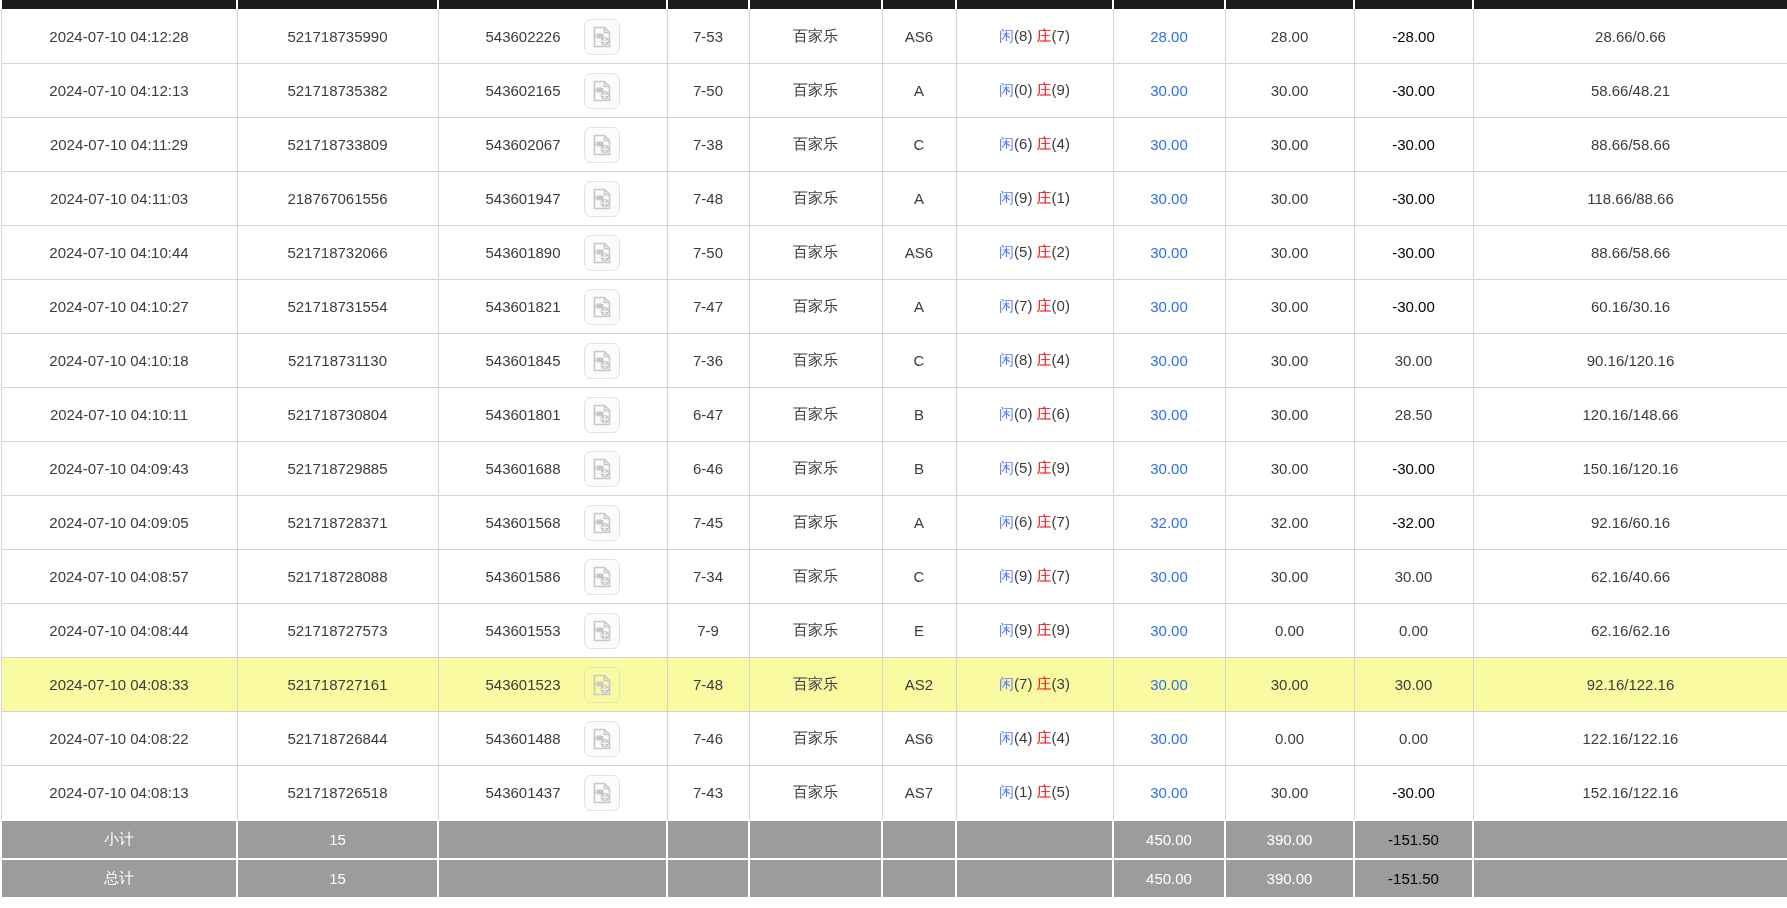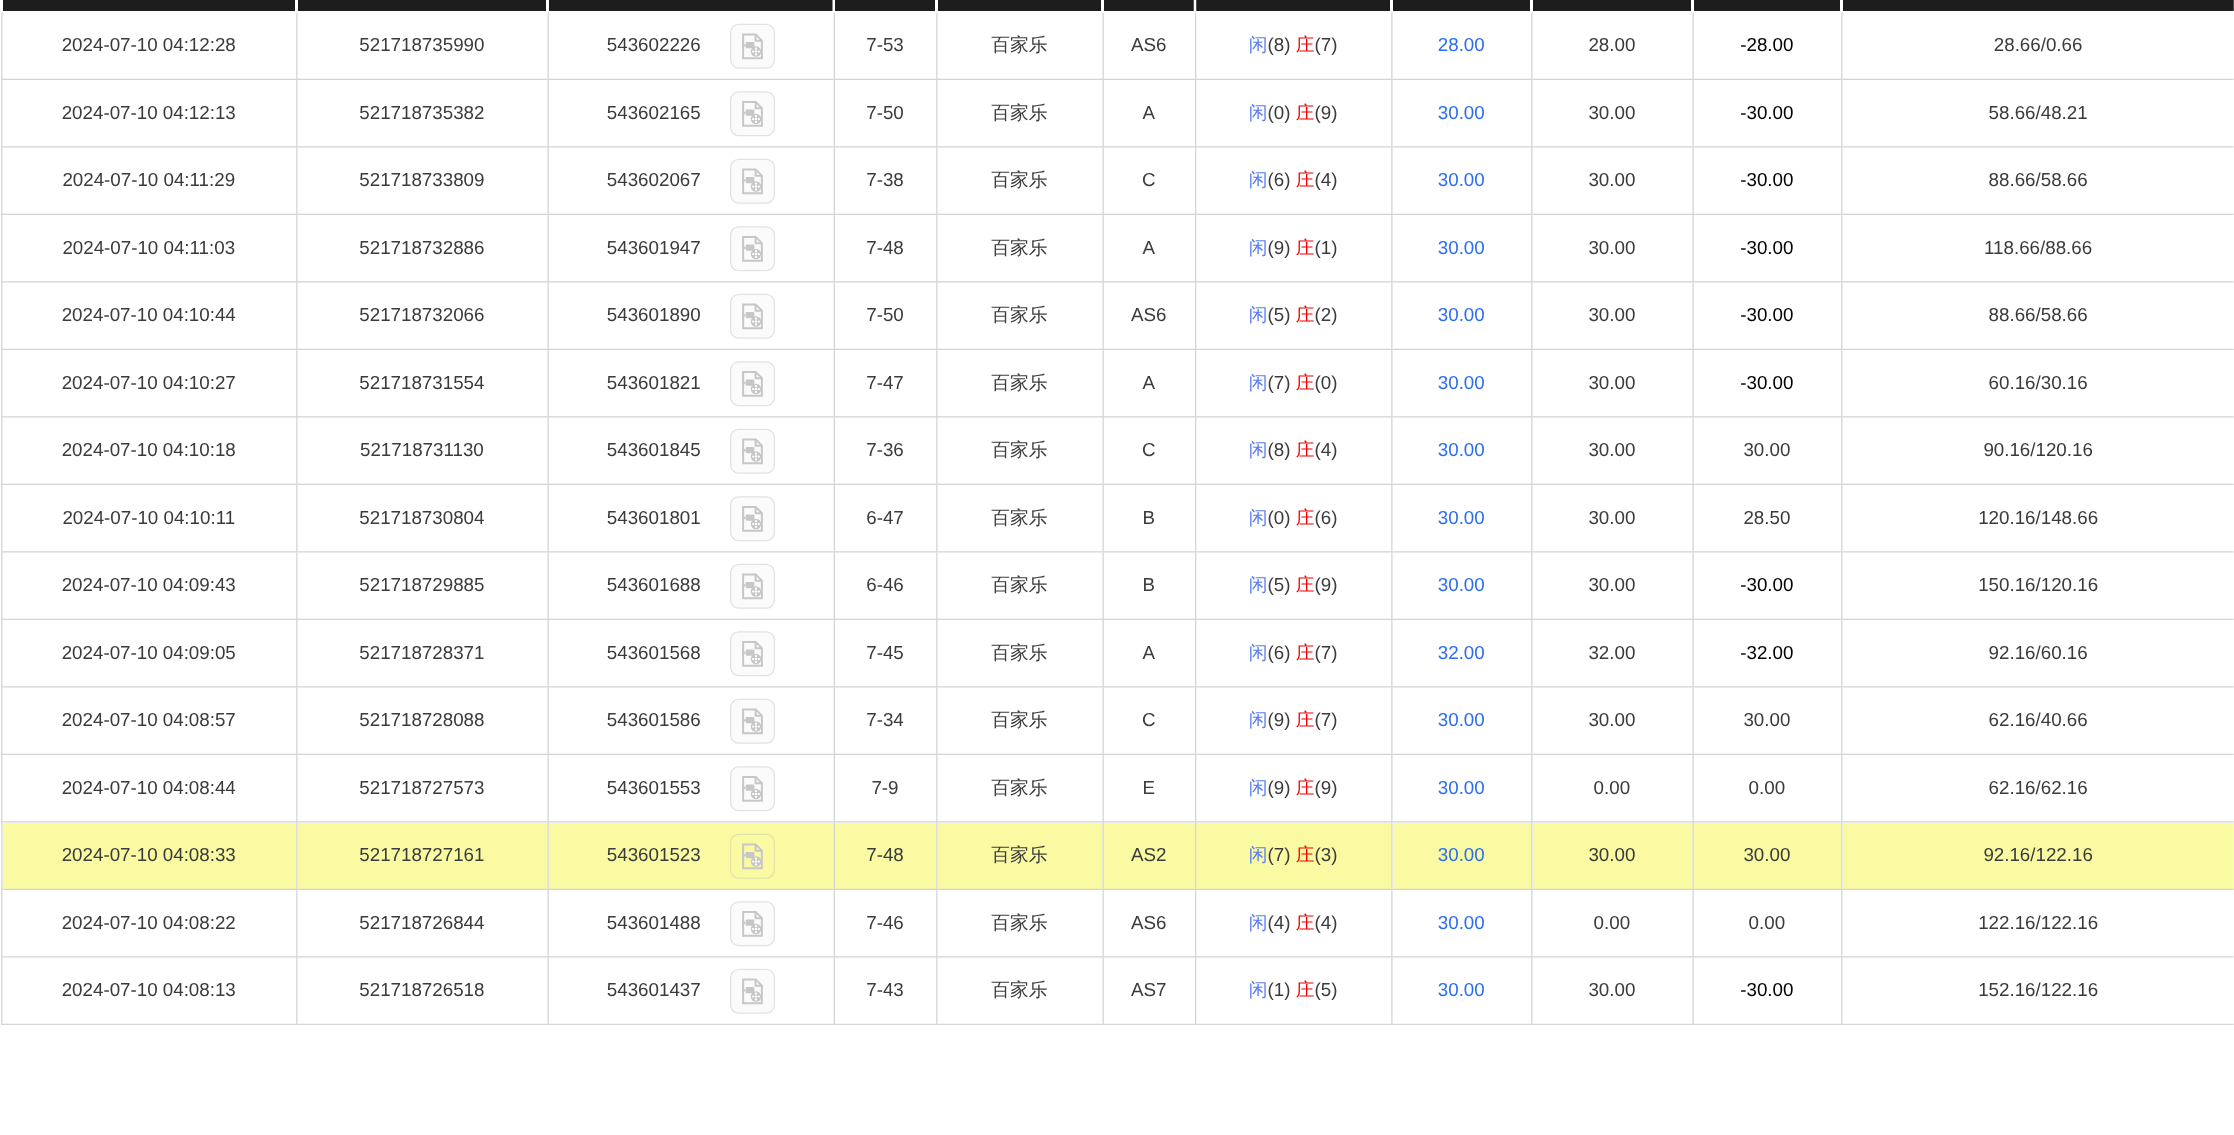--- a/index.html
+++ b/index.html
@@ -155,21 +155,21 @@
       <span class="b-label">庄</span><span>(4)</span>
     </td>
     <td><span class="blue">30.00</span></td>
     <td><span>30.00</span></td>
     <td class="wl"><span class="neg">-30.00</span></td>
     <td><span>88.66/58.66</span></td>
   </tr>
 
   <tr>
     <td><span>2024-07-10 04:11:03</span></td>
-    <td><span>521718732886</span></td>
+    <td><span>218767061556</span></td>
     <td>
       <span class="gid-wrap">
         <span>543601947</span>
         <button class="vbtn">
           <svg width="24" height="24" viewBox="0 0 24 24">
             <path d="M4.5 2.5h10l5 5v14h-15z" fill="none" stroke="#c7c7c7" stroke-width="1.6"></path>
             <path d="M14.5 2.5v5h5" fill="none" stroke="#c7c7c7" stroke-width="1.6"></path>
             <rect x="6.5" y="8.5" width="7" height="5" rx="1" fill="#c7c7c7"></rect>
             <path d="M6.5 11 3.8 9v4.4L6.5 11.6z" fill="#c7c7c7"></path>
             <circle cx="14.8" cy="16.2" r="4.2" fill="#c7c7c7"></circle>
@@ -574,14 +574,40 @@
       <span class="p-label">闲</span><span>(1)</span>
       <span class="b-label">庄</span><span>(5)</span>
     </td>
     <td><span class="blue">30.00</span></td>
     <td><span>30.00</span></td>
     <td class="wl"><span class="neg">-30.00</span></td>
     <td><span>152.16/122.16</span></td>
   </tr>
 </tbody>
   <tfoot>
+    <tr>
+      <td><span>小计</span></td>
+      <td><span>15</span></td>
+      <td></td>
+        <td></td>
+        <td></td>
+        <td></td>
+        <td></td>
+      <td><span>450.00</span></td>
+      <td><span>390.00</span></td>
+      <td class="wl"><span class="neg">-151.50</span></td>
+      <td></td>
+    </tr>
+    <tr>
+      <td><span>总计</span></td>
+      <td><span>15</span></td>
+      <td></td>
+        <td></td>
+        <td></td>
+        <td></td>
+        <td></td>
+      <td><span>450.00</span></td>
+      <td><span>390.00</span></td>
+      <td class="wl"><span class="neg">-151.50</span></td>
+      <td></td>
+    </tr>
   </tfoot>
 </table>
 
 </body></html>

